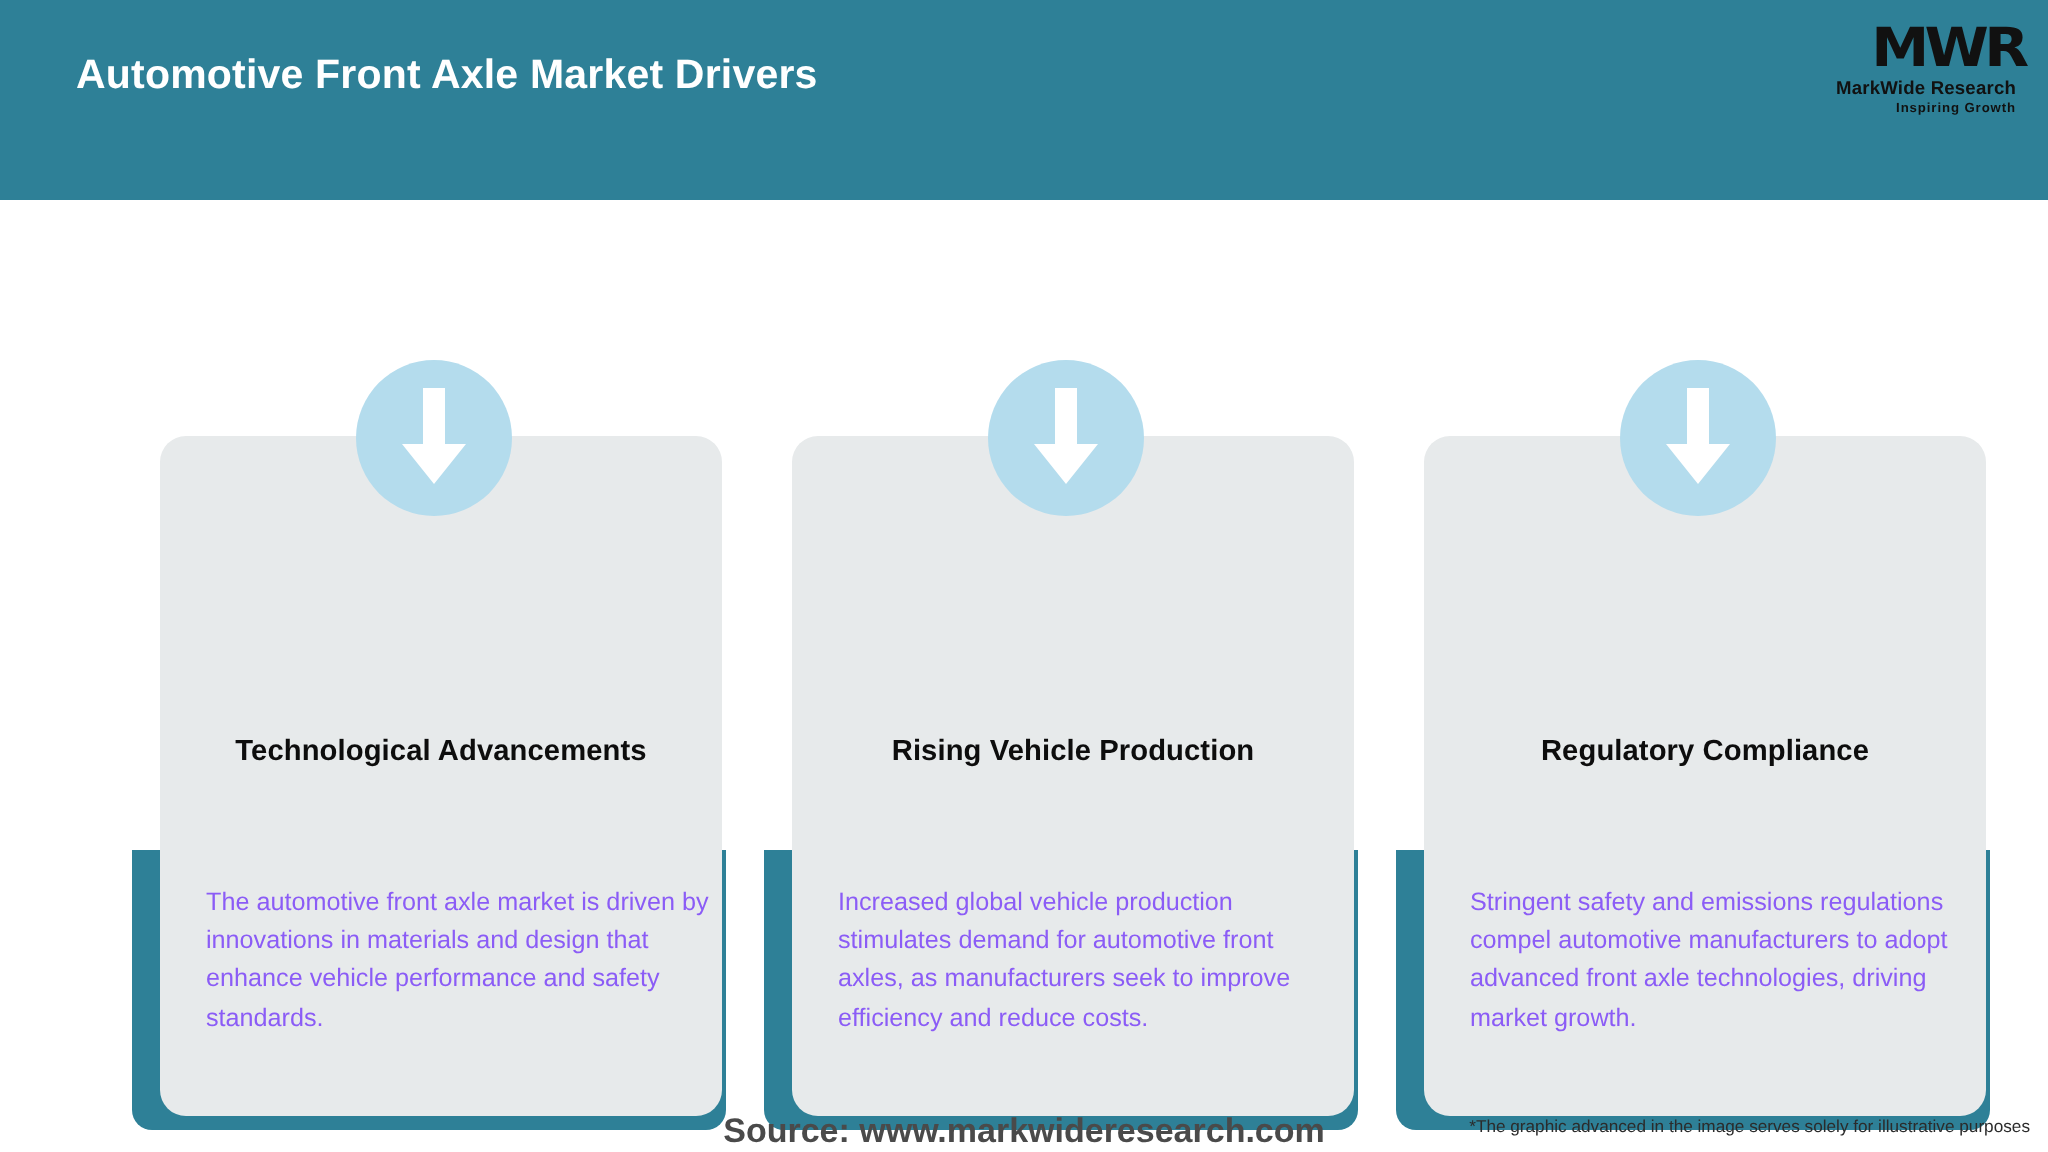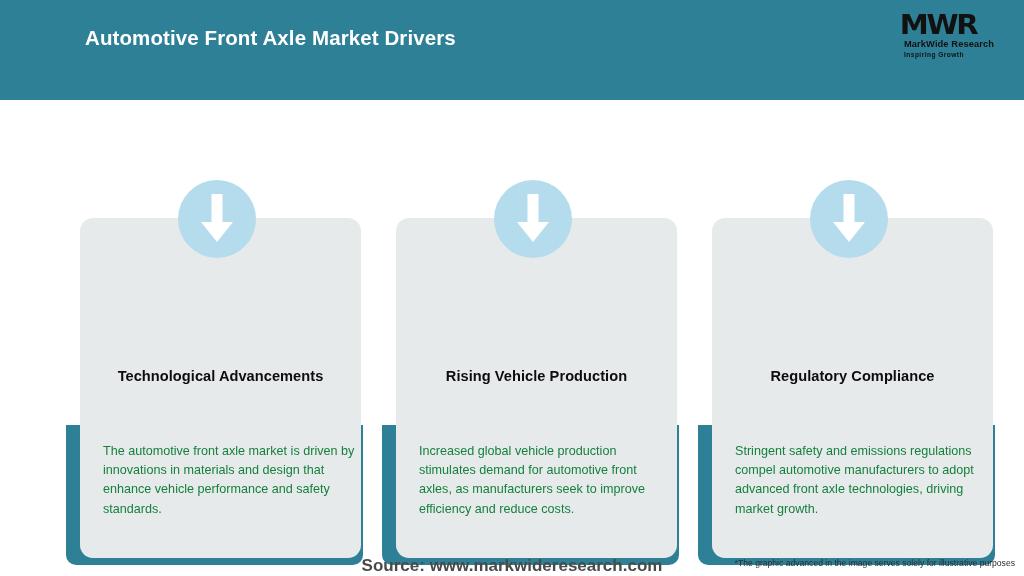--- a/index.html
+++ b/index.html
@@ -27,31 +27,30 @@
   }
   .header-title {
     position: absolute;
     left: 38px;
     top: 26px;
     font-size: 20.5px;
     font-weight: bold;
     color: #ffffff;
     letter-spacing: 0.1px;
     white-space: nowrap;
-    margin-left: 47px;
   }
 
   
   .logo {
     position: absolute;
     right: 16px;
     top: 10px;
     width: 104px;
     height: 56px;
-    text-align: left;
+    text-align: right;
   }
   .logo-mark {
     font-size: 27px;
     font-weight: bold;
     color: #111111;
     letter-spacing: -2.2px;
     line-height: 29px;
     font-family: "DejaVu Sans", sans-serif;
     transform: scaleX(1.08);
   }
@@ -140,21 +139,21 @@
     color: #0d0d0d;
     letter-spacing: 0.05px;
   }
   .card-body {
     position: absolute;
     left: 23px;
     top: 224px;
     width: 252px;
     font-size: 12.6px;
     line-height: 19.2px;
-    color: #15803d;
+    color: #8b5cf6;
     text-align: left;
   }
 
   
   .footer-source {
     position: absolute;
     left: 0;
     top: 556px;
     width: 1024px;
     text-align: center;

